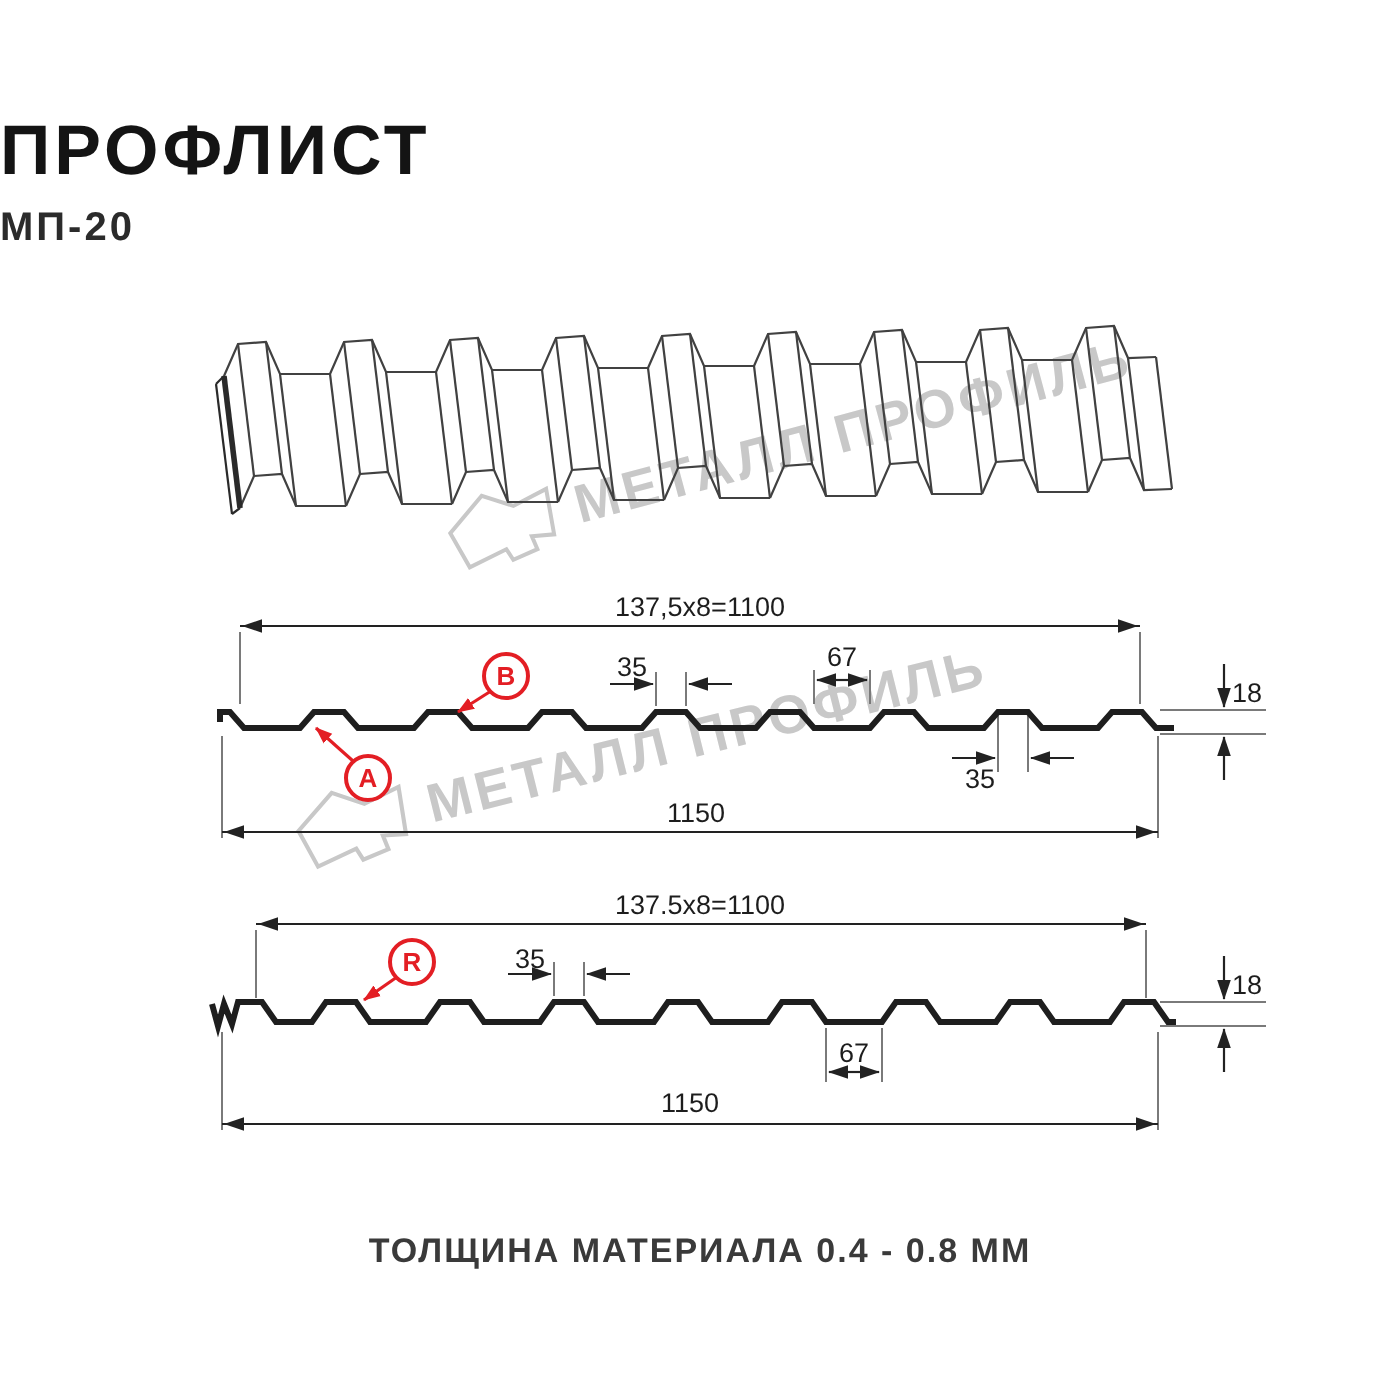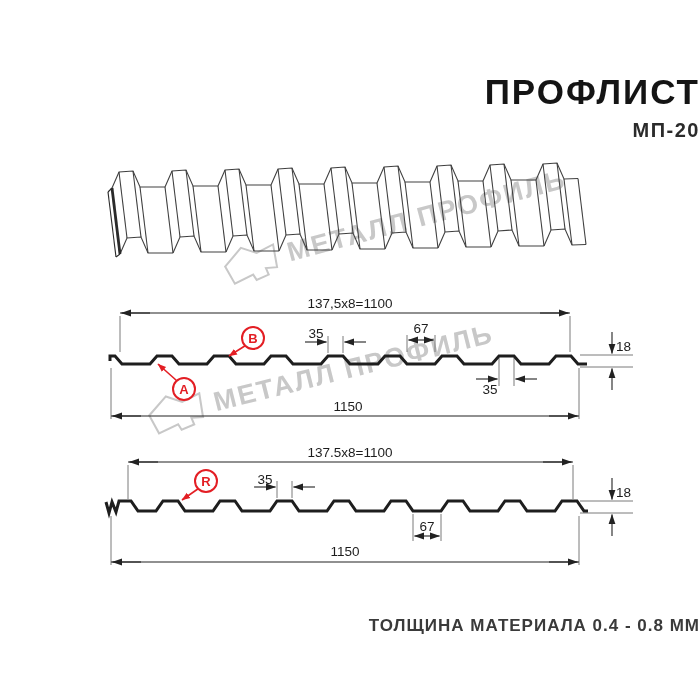--- a/index.html
+++ b/index.html
@@ -1,23 +1,23 @@
 <!DOCTYPE html>
 <html><head>
 <meta charset="utf-8">
 <style>
   html,body{margin:0;padding:0;background:#fff;}
   .page{position:relative;width:700px;height:700px;background:#ffffff;overflow:hidden;
         font-family:"Liberation Sans",sans-serif;}
   
-  .hdr{position:absolute;top:72px;left:0;width:700px;text-align:right;z-index:3;}
+  .hdr{position:absolute;top:56px;left:0;width:700px;text-align:left;z-index:3;}
   .hdr h1{margin:0;font-size:35px;font-weight:800;letter-spacing:2px;color:#141414;}
   .hdr .model{margin-top:7px;font-size:20px;font-weight:700;letter-spacing:1.5px;color:#2b2b2b;}
   
-  .ftr{position:absolute;top:616px;left:0;width:700px;text-align:right;z-index:3;
+  .ftr{position:absolute;top:616px;left:0;width:700px;text-align:center;z-index:3;
        font-size:17px;font-weight:700;letter-spacing:1px;color:#3a3a3a;}
   
   .wm{position:absolute;display:flex;align-items:center;gap:10px;color:#c8c8c8;
       font-weight:700;font-size:27px;letter-spacing:2px;white-space:nowrap;z-index:1;
       transform-origin:left center;}
   .wm svg{flex:0 0 auto;}
   .wm1{left:224px;top:250px;transform:rotate(-15deg);}
   .wm2{left:148px;top:398px;transform:rotate(-14deg);}
   
   .drawing{position:absolute;left:0;top:0;z-index:2;}

